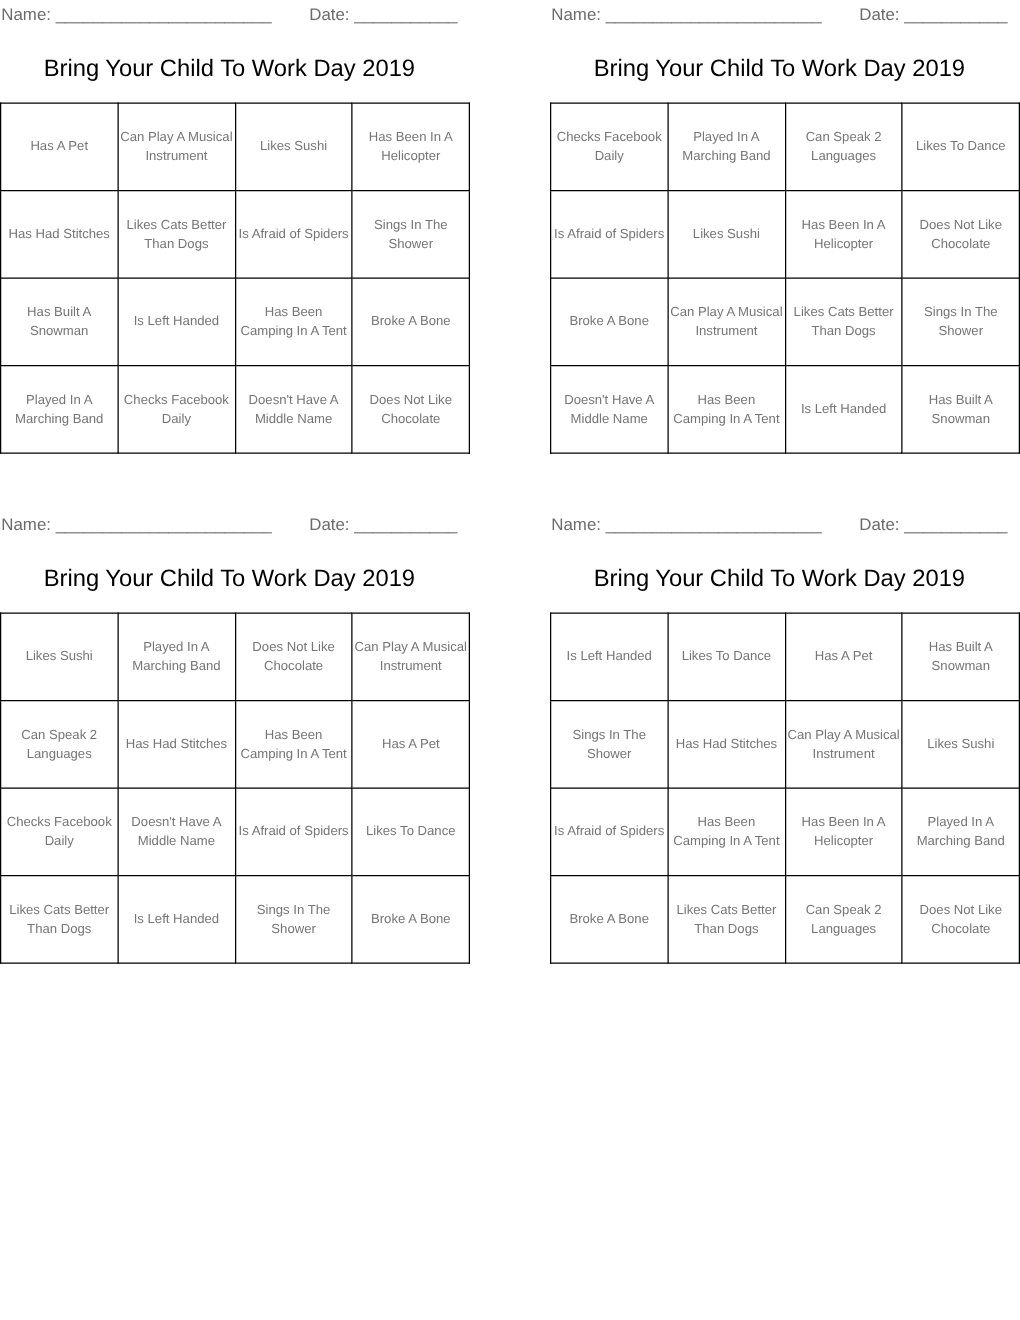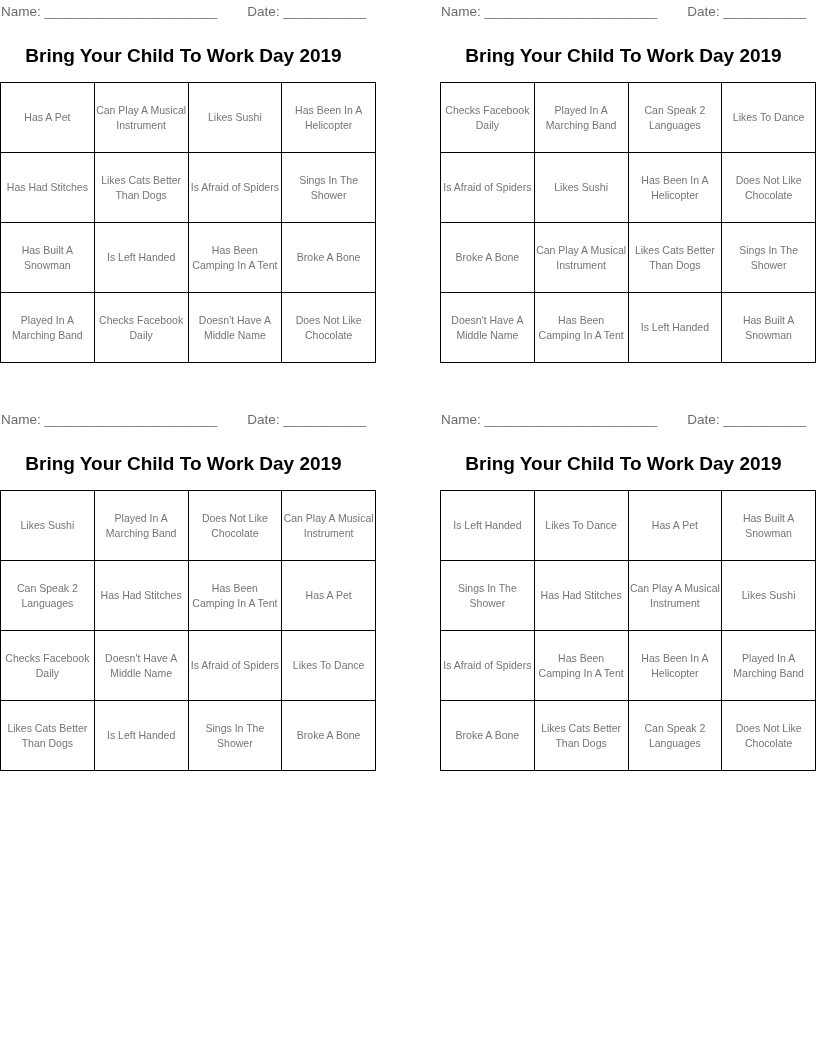--- a/index.html
+++ b/index.html
@@ -36,21 +36,21 @@
   .field .line {
     color: #6b6b6b;
     letter-spacing: 0;
   }
   .title {
     margin: 25px 0 0 0;
     text-align: center;
     color: #000000;
     font-size: 19px;
     line-height: 24px;
-    font-weight: bold;
+    font-weight: normal;
   }
   table.grid {
     margin-top: 14px;
     border-collapse: collapse;
     table-layout: fixed;
     width: 376px;
   }
   table.grid td {
     border: 1px solid #000000;
     height: 69px;

